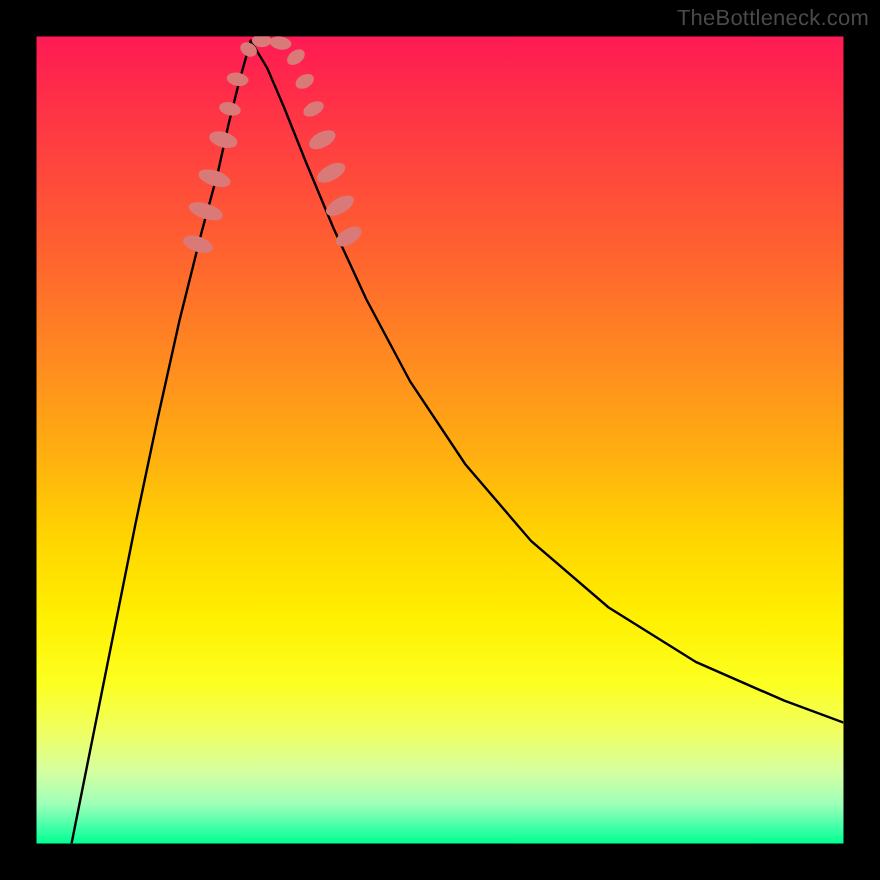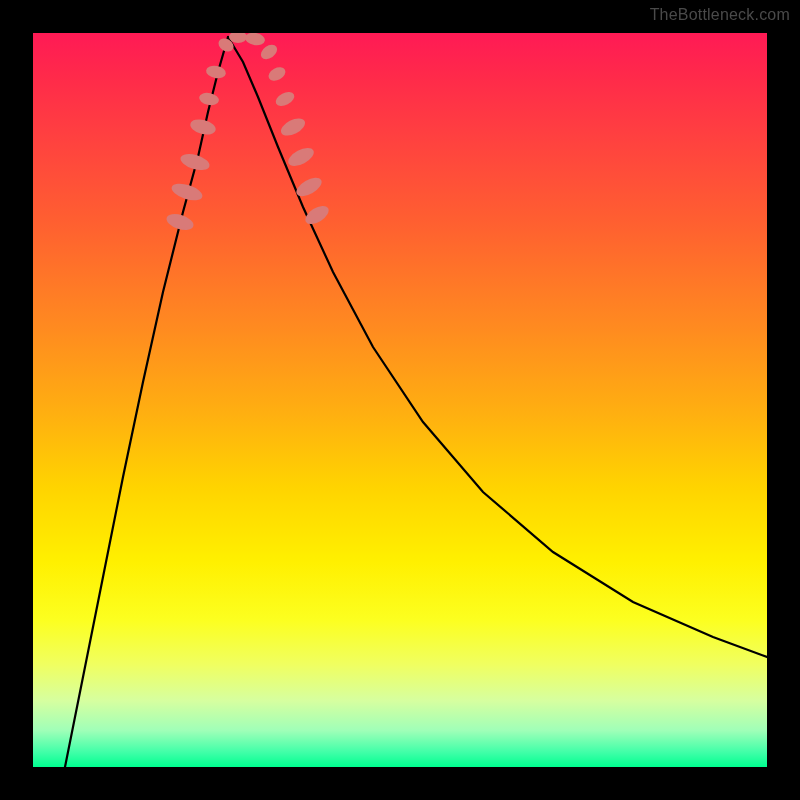--- a/index.html
+++ b/index.html
@@ -38,21 +38,21 @@
       #a0ffb8 95%,
       #40ffa8 98%,
       #00ff90 100%
     );
   }
   .watermark {
     position: absolute;
     top: 6px;
     right: 10px;
     color: #4a4a4a;
-    font-size: 16px;
+    font-size: 20px;
     font-weight: 500;
     letter-spacing: 0.2px;
     z-index: 20;
   }
   svg.curves {
     position: absolute;
     inset: 0;
     width: 100%;
     height: 100%;
     z-index: 5;

